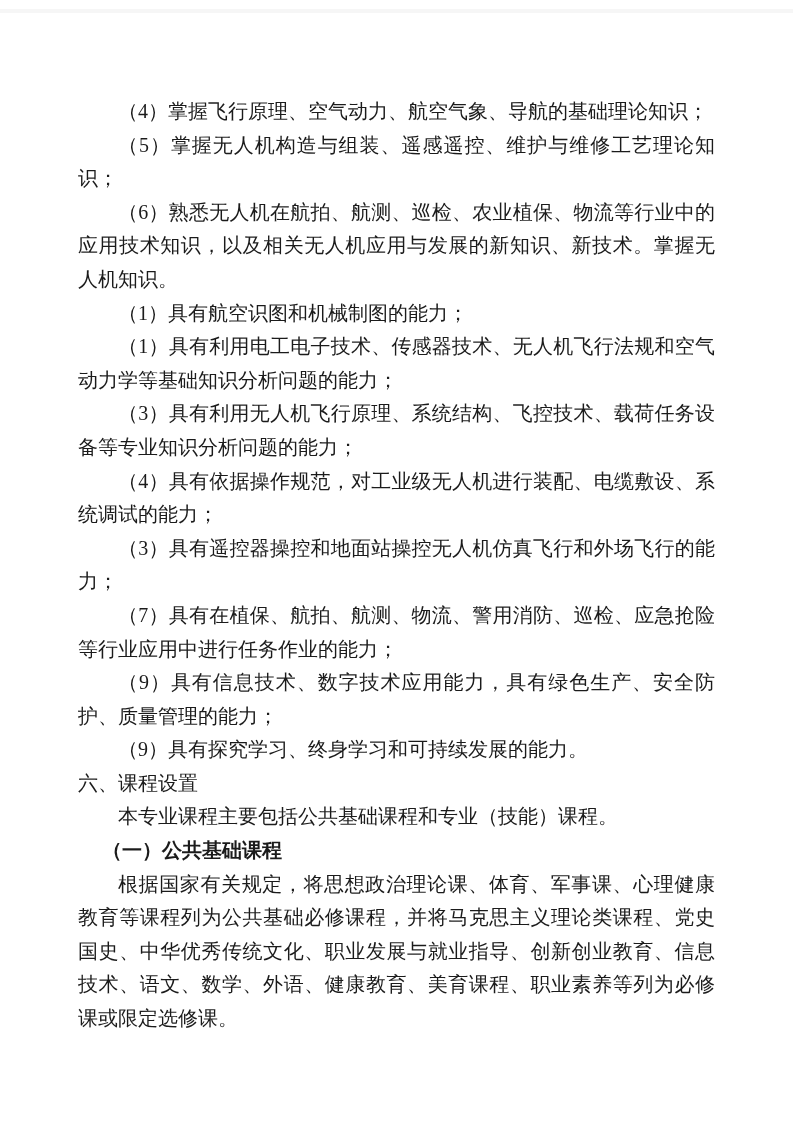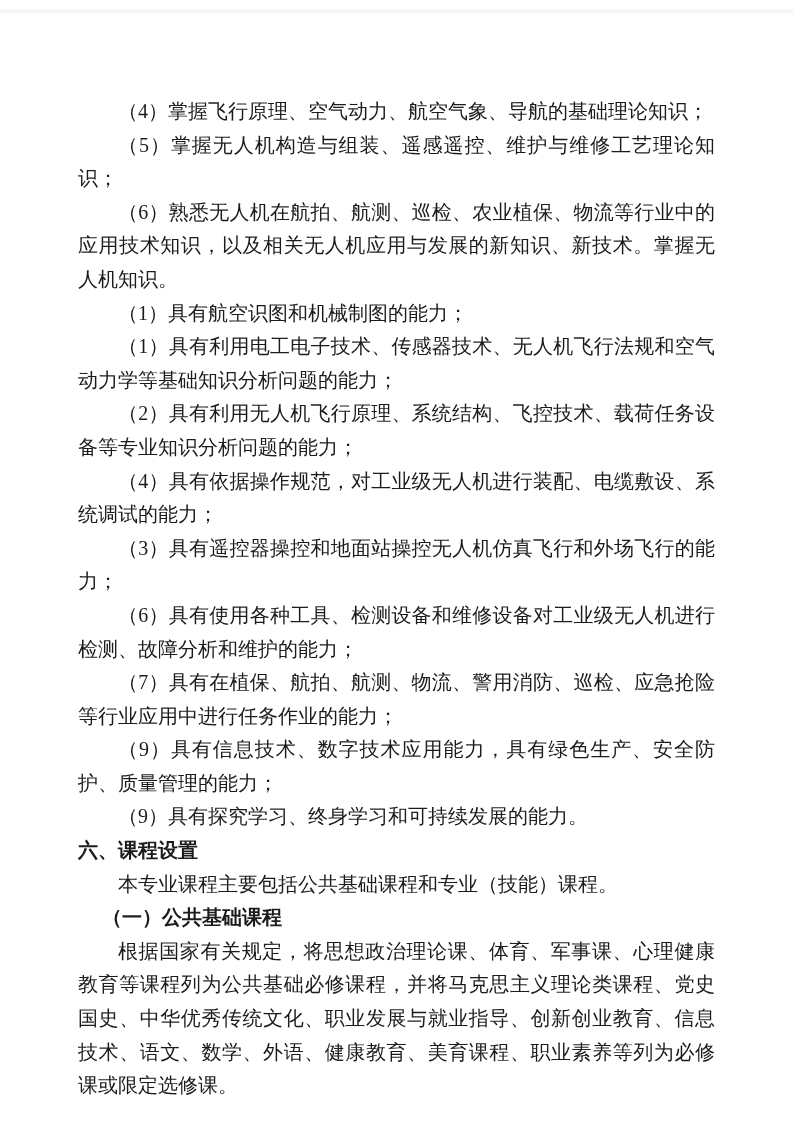--- a/index.html
+++ b/index.html
@@ -36,44 +36,43 @@
   }
   .doc-body p {
     margin: 0;
     padding: 0;
   }
   .para-indent {
     text-indent: 2em;
   }
   .heading-1 {
     font-family: "Liberation Sans", "DejaVu Sans", sans-serif;
-    font-weight: bold;
+    font-weight: normal;
     text-indent: 0;
   }
   .heading-2 {
     font-family: "Liberation Sans", "DejaVu Sans", sans-serif;
     font-weight: bold;
     text-indent: 1.2em;
   }
 </style>
 </head>
 <body>
 
 <div class="page">
   <div class="page-top-shade"></div>
   <div class="doc-body">
     <p class="para-indent">（4）掌握飞行原理、空气动力、航空气象、导航的基础理论知识；</p>
     <p class="para-indent">（5）掌握无人机构造与组装、遥感遥控、维护与维修工艺理论知识；</p>
     <p class="para-indent">（6）熟悉无人机在航拍、航测、巡检、农业植保、物流等行业中的应用技术知识，以及相关无人机应用与发展的新知识、新技术。掌握无人机知识。</p>
     <p class="para-indent">（1）具有航空识图和机械制图的能力；</p>
     <p class="para-indent">（1）具有利用电工电子技术、传感器技术、无人机飞行法规和空气动力学等基础知识分析问题的能力；</p>
-    <p class="para-indent">（2）具有利用无人机飞行原理、系统结构、飞控技术、载荷任务设备等专业知识分析问题的能力；</p>
+    <p class="para-indent">（3）具有利用无人机飞行原理、系统结构、飞控技术、载荷任务设备等专业知识分析问题的能力；</p>
     <p class="para-indent">（4）具有依据操作规范，对工业级无人机进行装配、电缆敷设、系统调试的能力；</p>
     <p class="para-indent">（3）具有遥控器操控和地面站操控无人机仿真飞行和外场飞行的能力；</p>
-    <p class="para-indent">（6）具有使用各种工具、检测设备和维修设备对工业级无人机进行检测、故障分析和维护的能力；</p>
     <p class="para-indent">（7）具有在植保、航拍、航测、物流、警用消防、巡检、应急抢险等行业应用中进行任务作业的能力；</p>
     <p class="para-indent">（9）具有信息技术、数字技术应用能力，具有绿色生产、安全防护、质量管理的能力；</p>
     <p class="para-indent">（9）具有探究学习、终身学习和可持续发展的能力。</p>
     <p class="heading-1">六、课程设置</p>
     <p class="para-indent">本专业课程主要包括公共基础课程和专业（技能）课程。</p>
     <p class="heading-2">（一）公共基础课程</p>
     <p class="para-indent">根据国家有关规定，将思想政治理论课、体育、军事课、心理健康教育等课程列为公共基础必修课程，并将马克思主义理论类课程、党史国史、中华优秀传统文化、职业发展与就业指导、创新创业教育、信息技术、语文、数学、外语、健康教育、美育课程、职业素养等列为必修课或限定选修课。</p>
   </div>
 </div>
 

